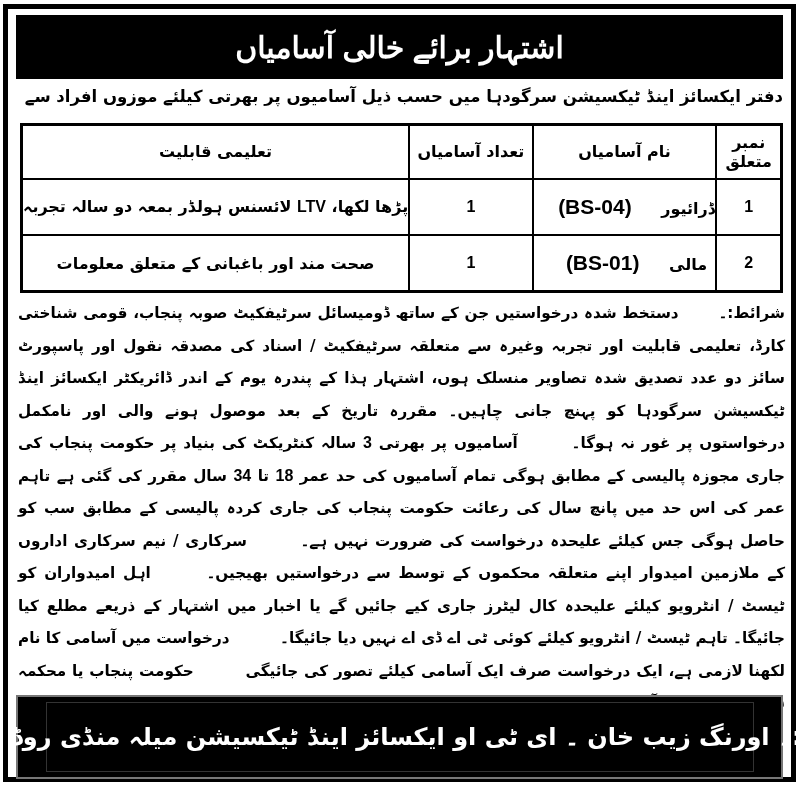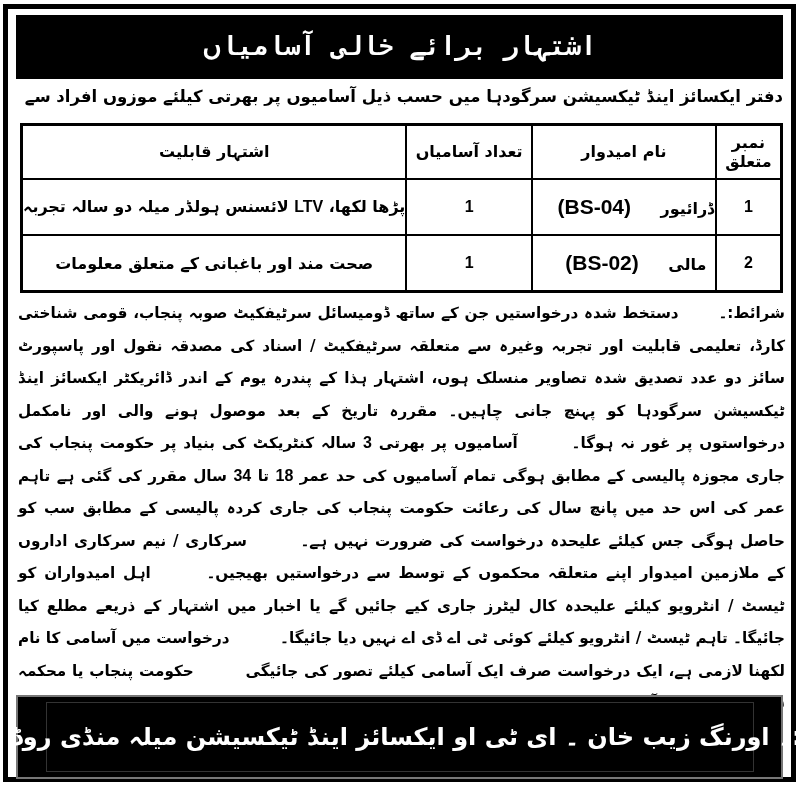--- a/index.html
+++ b/index.html
@@ -12,21 +12,21 @@
     .outer {
       position: absolute; left: 3px; top: 4px; width: 793px; height: 778px;
       border: 5px solid #000; background: #fff;
     }
     .banner {
       position: absolute; left: 8px; top: 6px; width: 767px; height: 64px;
       background: #000; color: #fff; display: flex; align-items: center; justify-content: center;
       direction: rtl;
     }
     .banner-title {
-      font-family: Liberation Mono, monospace; font-weight: bold; font-size: 26px; letter-spacing: 1px;
+      font-family: Liberation Sans, sans-serif; font-weight: bold; font-size: 30px; letter-spacing: 1px;
     }
     .intro {
       position: absolute; left: 10px; top: 74px; width: 765px; height: 28px;
       direction: rtl; text-align: right; font-weight: bold; font-size: 16.5px; white-space: nowrap; overflow: hidden;
       line-height: 28px;
     }
     table.vac {
       position: absolute; left: 12px; top: 114px; width: 763px; height: 170px;
       border-collapse: collapse; direction: rtl; border: 3px solid #000;
     }
@@ -68,44 +68,44 @@
     <div class="banner">
       <span class="banner-title">اشتہار برائے خالی آسامیاں</span>
     </div>
 
     <div class="intro">دفتر ایکسائز اینڈ ٹیکسیشن سرگودہا میں حسب ذیل آسامیوں پر بھرتی کیلئے موزوں افراد سے درخواستیں مطلوب ہیں</div>
 
     <table class="vac">
       <thead>
         <tr>
           <th style="width:78px">نمبر متعلق</th>
-          <th style="width:185px">نام امیدوار</th>
+          <th style="width:185px">نام آسامیاں</th>
           <th style="width:170px">تعداد آسامیاں</th>
-          <th>اشتہار قابلیت</th>
+          <th>تعلیمی قابلیت</th>
         </tr>
       </thead>
       <tbody>
         <tr>
           <td class="num">1</td>
           <td class="post-cell">
             <span>ڈرائیور</span>
             <span class="bs">(BS-04)</span>
           </td>
           <td class="num">1</td>
           <td class="qual">
             <span>پڑھا لکھا،</span>
             <span class="ltv">LTV</span>
-            <span>لائسنس ہولڈر میلہ دو سالہ تجربہ</span>
+            <span>لائسنس ہولڈر بمعہ دو سالہ تجربہ</span>
           </td>
         </tr>
         <tr>
           <td class="num">2</td>
           <td class="post-cell">
             <span>مالی</span>
-            <span class="bs">(BS-02)</span>
+            <span class="bs">(BS-01)</span>
           </td>
           <td class="num">1</td>
           <td class="qual">
             <span>صحت مند اور باغبانی کے متعلق معلومات</span>
           </td>
         </tr>
       </tbody>
     </table>
 
     <div class="terms">

